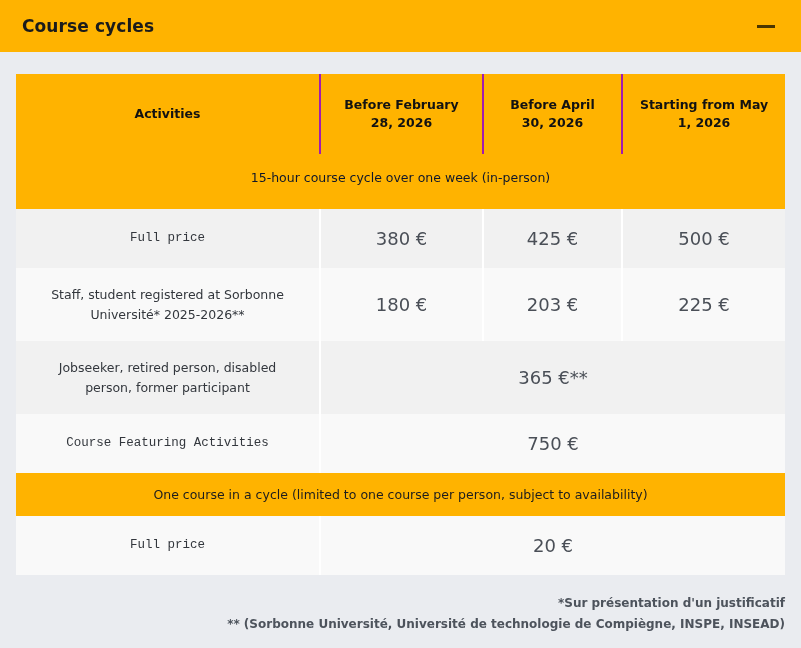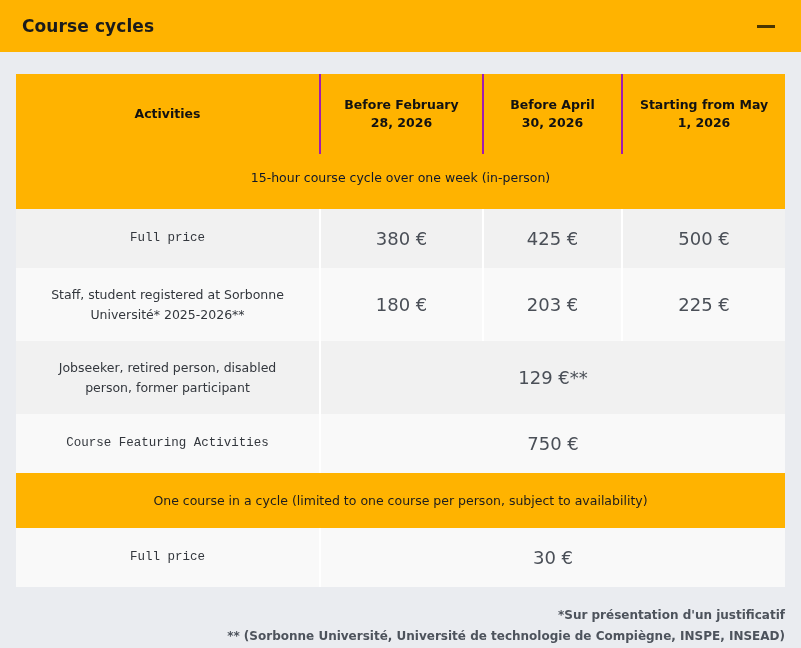--- a/index.html
+++ b/index.html
@@ -97,21 +97,21 @@
 
   .h-tall { height: 59px; font-family: Liberation Mono, monospace; }
   .h-taller { height: 73px; }
 
   
   .band-row td {
     background: #ffb300;
     color: #1d1d1d;
     font-size: 12.5px;
     font-weight: 500;
-    height: 55px;
+    height: 43px;
     padding: 10px;
   }
 
   
   .footnotes {
     margin: 18px 16px 0 16px;
     text-align: right;
     color: #4d535c;
     font-size: 12px;
     line-height: 1.75;
@@ -158,35 +158,35 @@
 
       <tr class="row-b">
         <td class="label-cell h-taller">Staff, student registered at Sorbonne Université* 2025-2026**</td>
         <td class="price-cell sep">180 €</td>
         <td class="price-cell sep">203 €</td>
         <td class="price-cell sep">225 €</td>
       </tr>
 
       <tr class="row-a">
         <td class="label-cell h-taller">Jobseeker, retired person, disabled person, former participant</td>
-        <td class="price-cell sep" colspan="3">129 €**</td>
+        <td class="price-cell sep" colspan="3">365 €**</td>
       </tr>
 
       <tr class="row-b">
         <td class="label-cell h-tall">Course Featuring Activities</td>
         <td class="price-cell sep" colspan="3">750 €</td>
       </tr>
 
       <tr class="band-row">
         <td colspan="4">One course in a cycle (limited to one course per person, subject to availability)</td>
       </tr>
 
       <tr class="row-b">
         <td class="label-cell h-tall">Full price</td>
-        <td class="price-cell sep" colspan="3">30 €</td>
+        <td class="price-cell sep" colspan="3">20 €</td>
       </tr>
 
     </tbody>
   </table>
 </div>
 
 <div class="footnotes">
   <div>*Sur présentation d'un justificatif</div>
   <div>** (Sorbonne Université, Université de technologie de Compiègne, INSPE, INSEAD)</div>
 </div>

